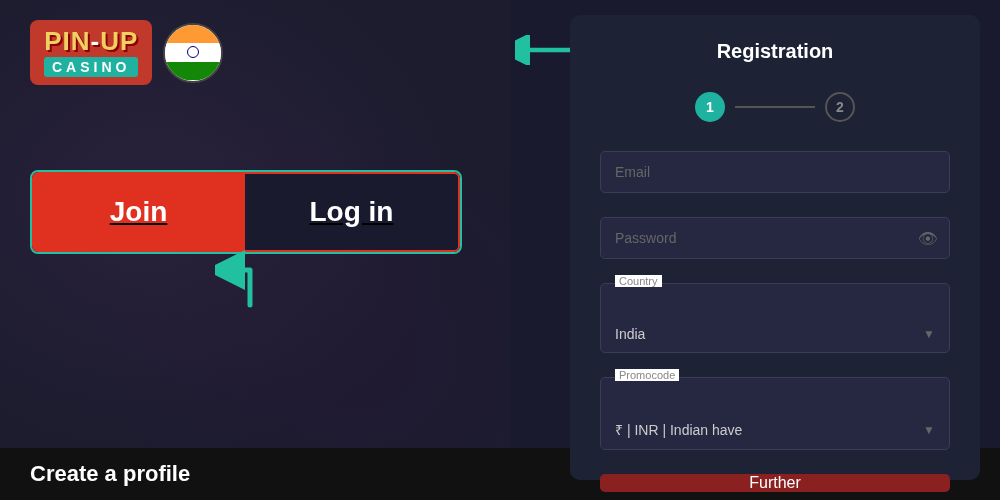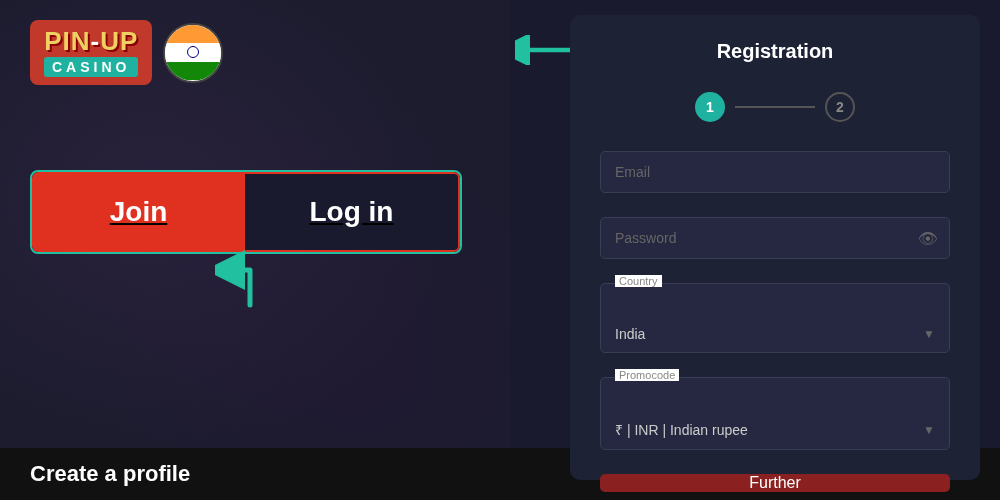--- a/index.html
+++ b/index.html
@@ -414,21 +414,21 @@
     <span class="field-label">Country</span>
     <div class="field-value">
       <span>India</span>
       <span class="chevron-down">▼</span>
     </div>
   </div>
 
   <div class="field-group">
     <span class="field-label">Promocode</span>
     <div class="field-value">
-      <span>₹ | INR | Indian rupee</span>
+      <span>₹ | INR | Indian have</span>
       <span class="chevron-down">▼</span>
     </div>
   </div>
 
 
   <button class="btn-further">Further</button>
 
 
 </div>
 

